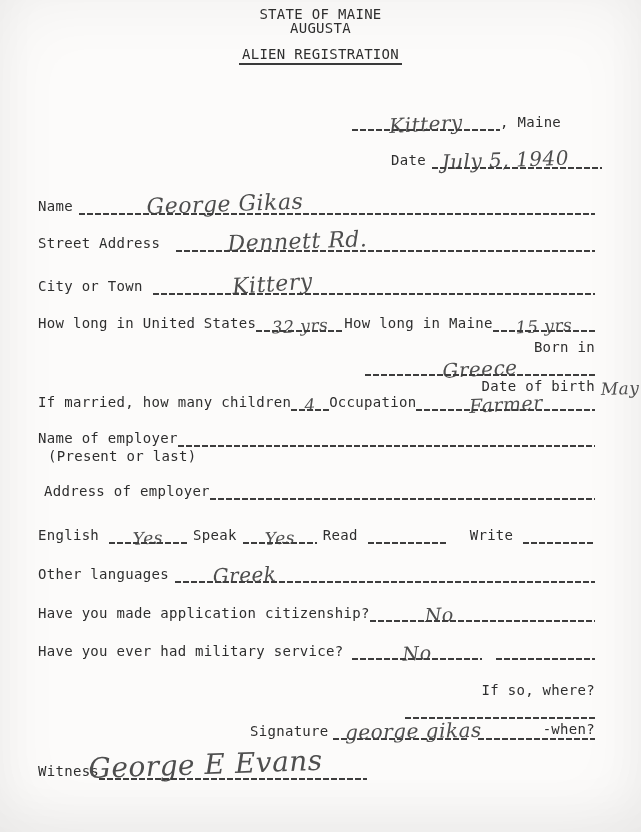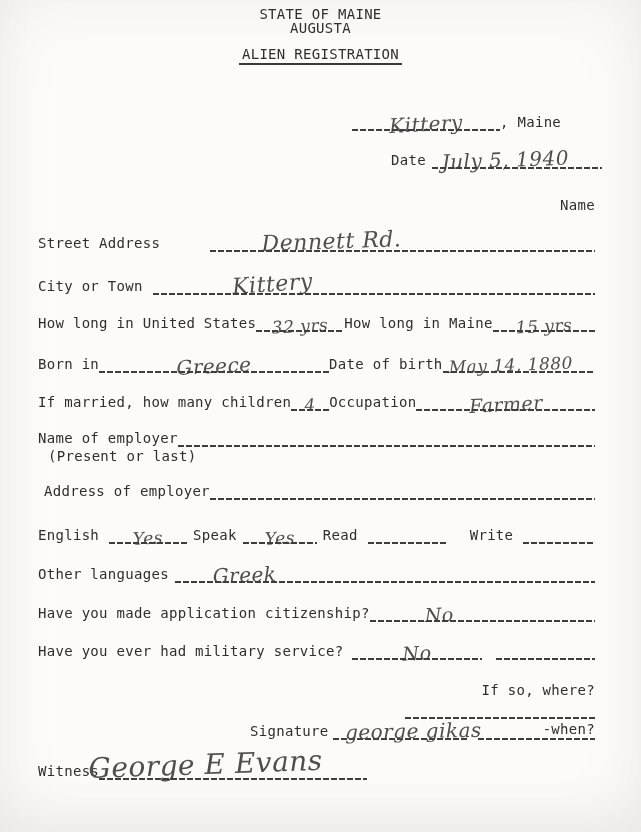--- a/index.html
+++ b/index.html
@@ -58,28 +58,28 @@
     <span class="label">, Maine</span>
   </div>
 
   <div class="row" style="top:150px;left:343px;right:auto;width:252px;padding-left:48px;">
     <span class="label">Date</span>
     <span class="blank ml6" style="width:170px;">
       <span class="hw s20 r2" style="left:10px;">July 5, 1940</span>
     </span>
   </div>
 
-  <div class="row" style="top:196px;flex-direction:column;">
+  <div class="row" style="top:196px;">
     <span class="label">Name</span>
     <span class="blank grow ml6">
       <span class="hw s22 r2" style="left:68px;">George Gikas</span>
     </span>
   </div>
 
-  <div class="row" style="top:233px;gap:34px;">
+  <div class="row" style="top:233px;">
     <span class="label">Street Address</span>
     <span class="blank grow ml16">
       <span class="hw s22 r2" style="left:52px;">Dennett Rd.</span>
     </span>
   </div>
 
   <div class="row" style="top:276px;">
     <span class="label">City or Town</span>
     <span class="blank grow ml10">
       <span class="hw s22 r4" style="left:80px;">Kittery</span>
@@ -90,21 +90,21 @@
     <span class="label">How long in United States</span>
     <span class="blank" style="width:88px;">
       <span class="hw s17 hwc">32 yrs</span>
     </span>
     <span class="label">How long in Maine</span>
     <span class="blank grow">
       <span class="hw s17 hwc">15 yrs</span>
     </span>
   </div>
 
-  <div class="row" style="top:354px;">
+  <div class="row" style="top:338px;flex-direction:column;">
     <span class="label">Born in</span>
     <span class="blank" style="width:230px;">
       <span class="hw s20 hwc">Greece</span>
     </span>
     <span class="label">Date of birth</span>
     <span class="blank grow">
       <span class="hw s17 r2" style="left:6px;">May 14, 1880</span>
     </span>
   </div>
 

